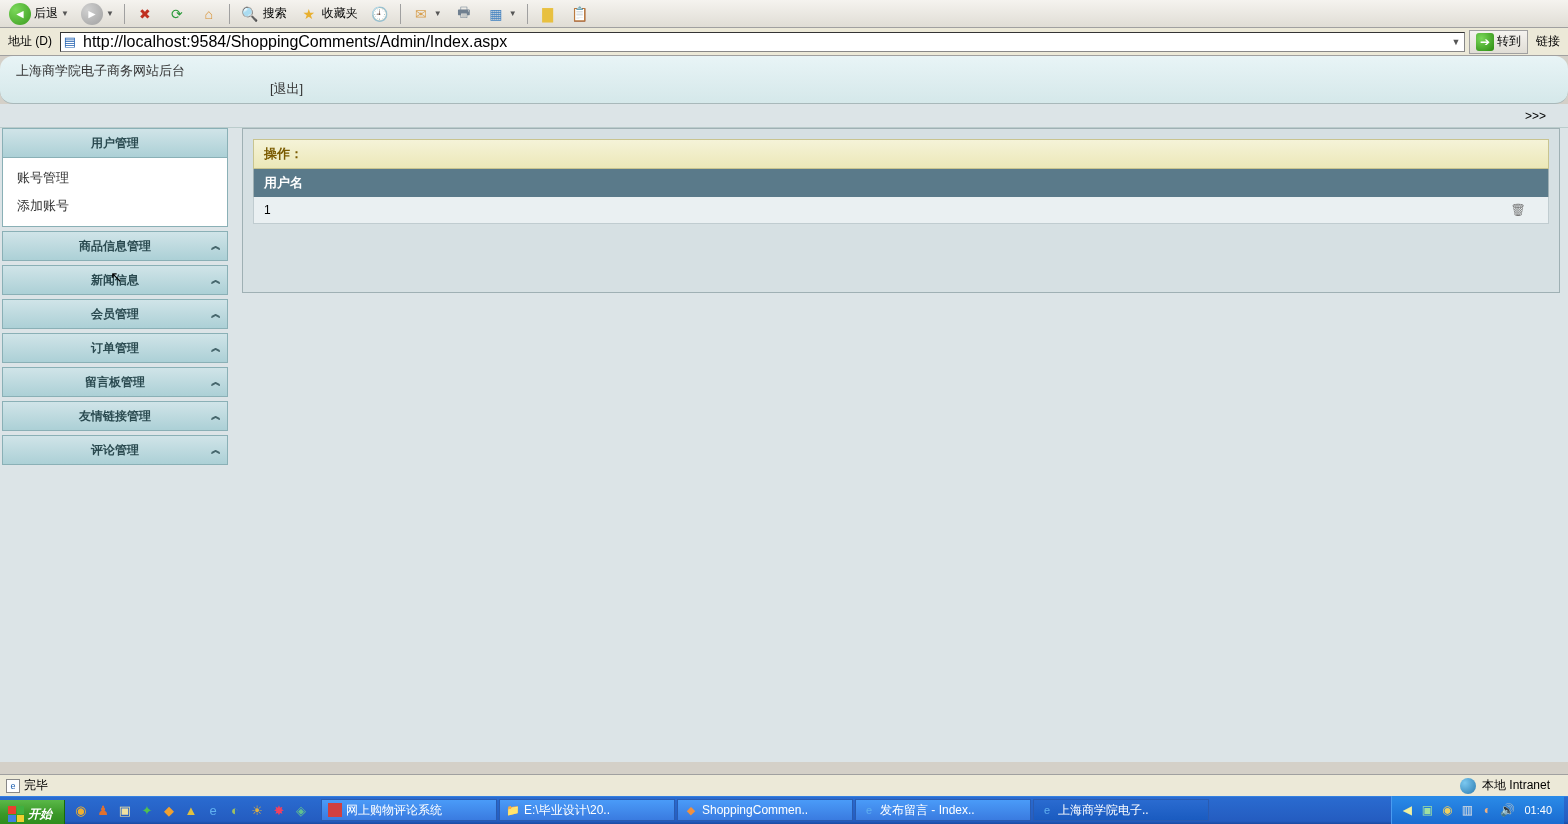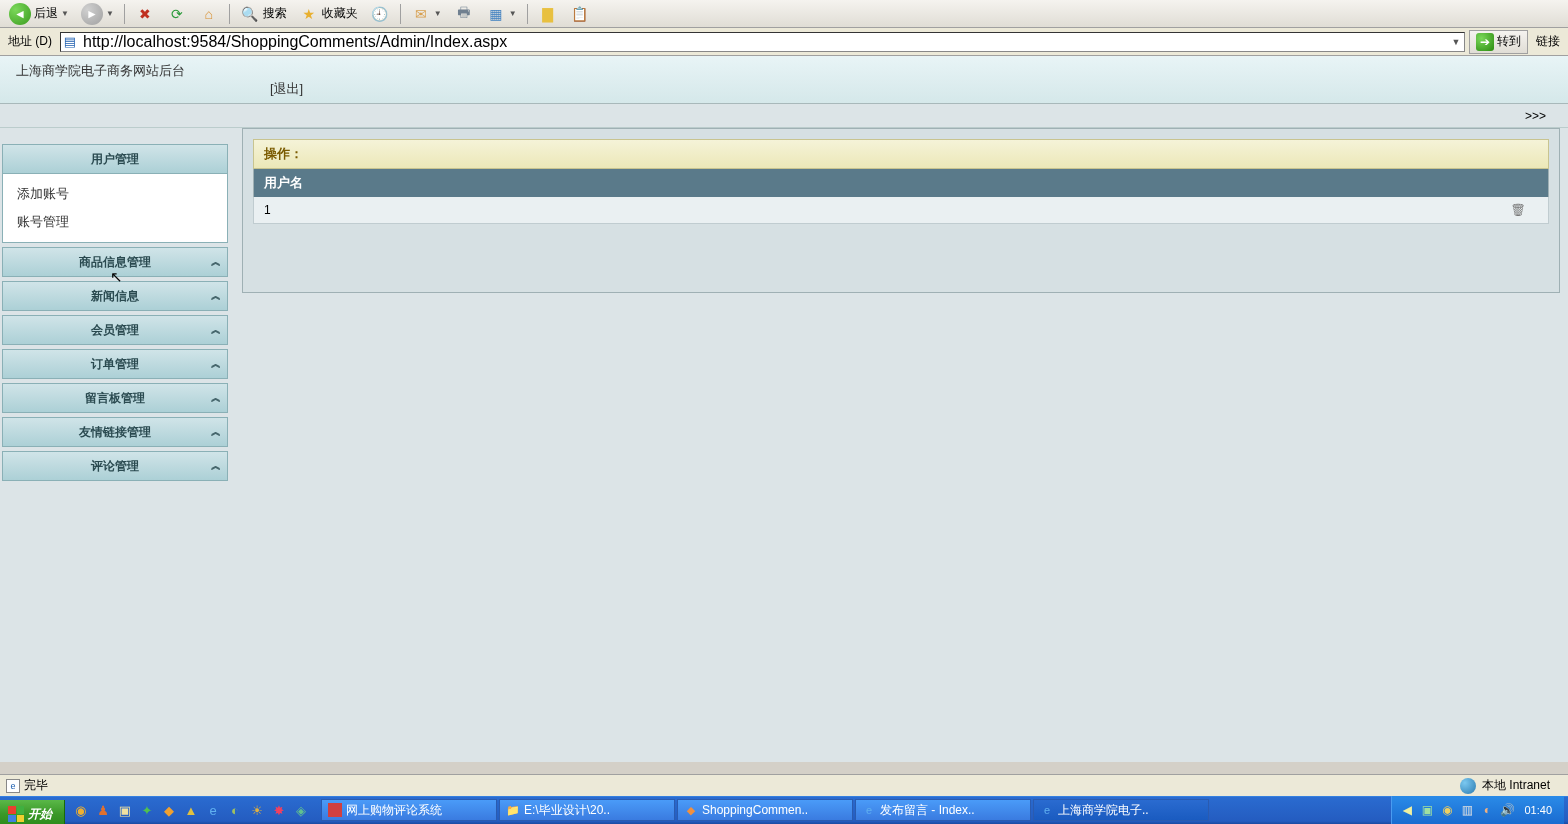--- a/index.html
+++ b/index.html
@@ -18,35 +18,35 @@
     .address-bar { height: 28px; background: #ece9d8; border-bottom: 1px solid #a0a0a0; display: flex; align-items: center; padding: 0 4px; gap: 4px; }
     .address-label { padding: 0 4px; }
     .address-input-wrap { flex: 1; display: flex; align-items: center; background: #fff; border: 1px inset #888; height: 20px; }
     .address-icon { width: 18px; height: 16px; display: flex; align-items: center; justify-content: center; color: #2060b0; font-size: 13px; }
     .address-input { flex: 1; border: none; outline: none; padding: 0 4px; font-size: 16px; background: #fff; }
     .address-dd { width: 16px; text-align: center; font-size: 9px; color: #555; cursor: pointer; }
     .go-btn { display: flex; align-items: center; gap: 3px; padding: 2px 6px; cursor: pointer; background: linear-gradient(#f5f3ef,#e0ddd5); border: 1px solid #a0a0a0; }
     .go-arrow { width: 18px; height: 18px; background: radial-gradient(circle at 30% 30%, #7bd85a, #2a8b0f); border-radius: 3px; color: #fff; display: flex; align-items: center; justify-content: center; }
     
     
-    .page-header { background: linear-gradient(#e8f4f6, #d5e8ea); height: 48px; border-bottom: 1px solid #a8b8ba; padding: 6px 16px; position: relative; }
+    .page-header { background: linear-gradient(#e8f4f6, #d5e8ea); height: 48px; border-bottom: 1px solid #a8b8ba; padding: 6px 16px; position: relative; border-radius: 13px; }
     .page-title { font-size: 13px; color: #333; }
     .logout-link { position: absolute; left: 270px; top: 24px; font-size: 13px; color: #333; cursor: pointer; }
     
     
     .breadcrumb-bar { height: 24px; background: #dce4e7; display: flex; align-items: center; justify-content: flex-end; padding-right: 14px; border-bottom: 1px solid #bcc; }
     .breadcrumb-bar span { width: 226px; text-align: right; padding-right: 8px; }
     
     
     .main { display: flex; height: 634px; background: #dce4e7; }
     
     
     .sidebar { width: 230px; padding: 0 2px; }
     .accordion-header { height: 30px; background: linear-gradient(#d0e4e8, #acd0d6); border: 1px solid #8ab0b6; display: flex; align-items: center; justify-content: center; font-weight: bold; font-size: 13px; color: #2a4a50; position: relative; margin-top: 4px; cursor: pointer; }
-    .accordion-header.first { margin-top: 16px; }
+    .accordion-header.first { margin-top: 0; }
     .expand-icon { position: absolute; right: 8px; font-size: 10px; color: #46666c; letter-spacing: -2px; }
     .accordion-body { background: #fff; border: 1px solid #8ab0b6; border-top: none; padding: 6px 10px; }
     .menu-item { padding: 5px 4px; color: #333; cursor: pointer; font-size: 13px; }
     
     
     .content { flex: 1; padding: 0 8px 8px 12px; }
     .tab-strip { height: 24px; display: flex; align-items: flex-end; }
     .tab { height: 24px; background: #eef3f5; border: 1px solid #9fb0b4; border-bottom: none; padding: 4px 14px; font-size: 13px; color: #333; position: relative; top: 1px; }
     .panel { background: #d6e0e3; border: 1px solid #9fb0b4; padding: 10px; min-height: 165px; }
     .op-bar { background: linear-gradient(#f5f3d8, #ece8b8); border: 1px solid #c8c490; padding: 5px 10px; font-weight: bold; color: #7a5a00; font-size: 13px; }
@@ -158,22 +158,22 @@
 <div class="breadcrumb-bar">
   <span>&gt;&gt;&gt;</span>
 </div>
 
 <div class="main">
   <div class="sidebar">
     <div class="accordion-header first">
       <span>用户管理</span>
     </div>
     <div class="accordion-body">
+      <div class="menu-item">账号管理</div>
       <div class="menu-item">添加账号</div>
-      <div class="menu-item">账号管理</div>
     </div>
     <div class="accordion-header">
       <span>商品信息管理</span>
       <span class="expand-icon">︽</span>
     </div>
     <div class="accordion-header">
       <span>新闻信息</span>
       <span class="expand-icon">︽</span>
     </div>
     <div class="accordion-header">

